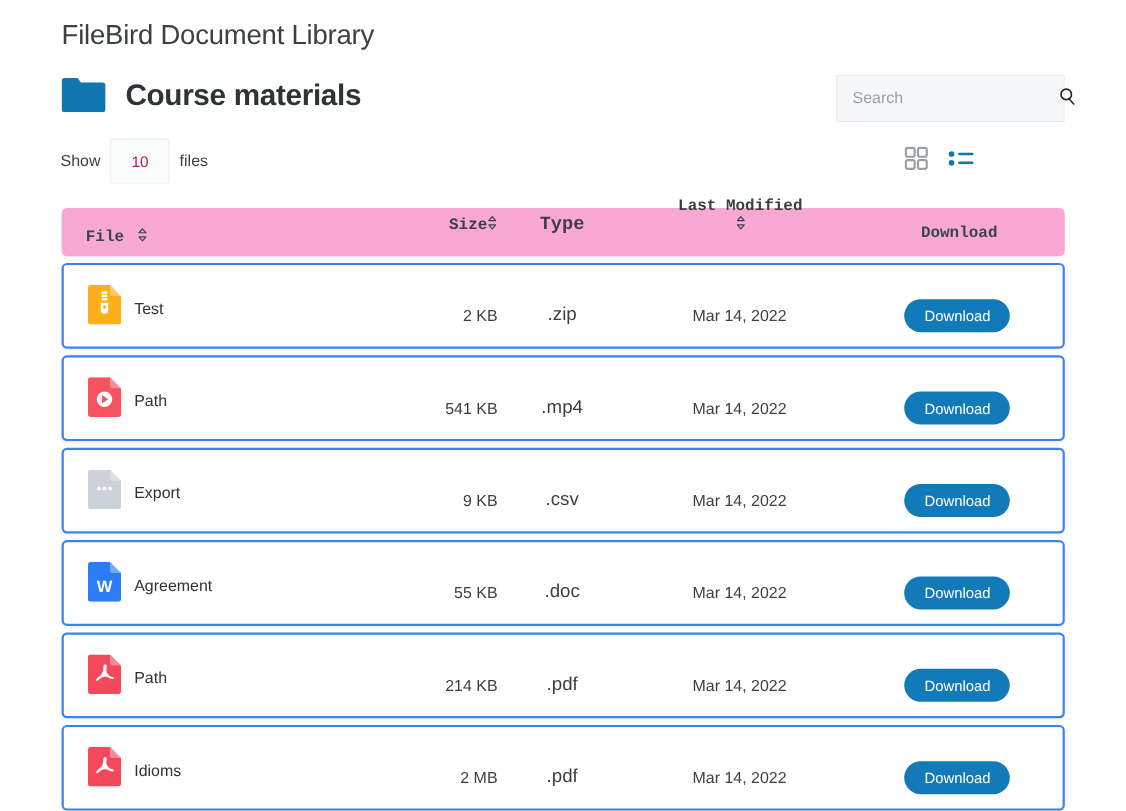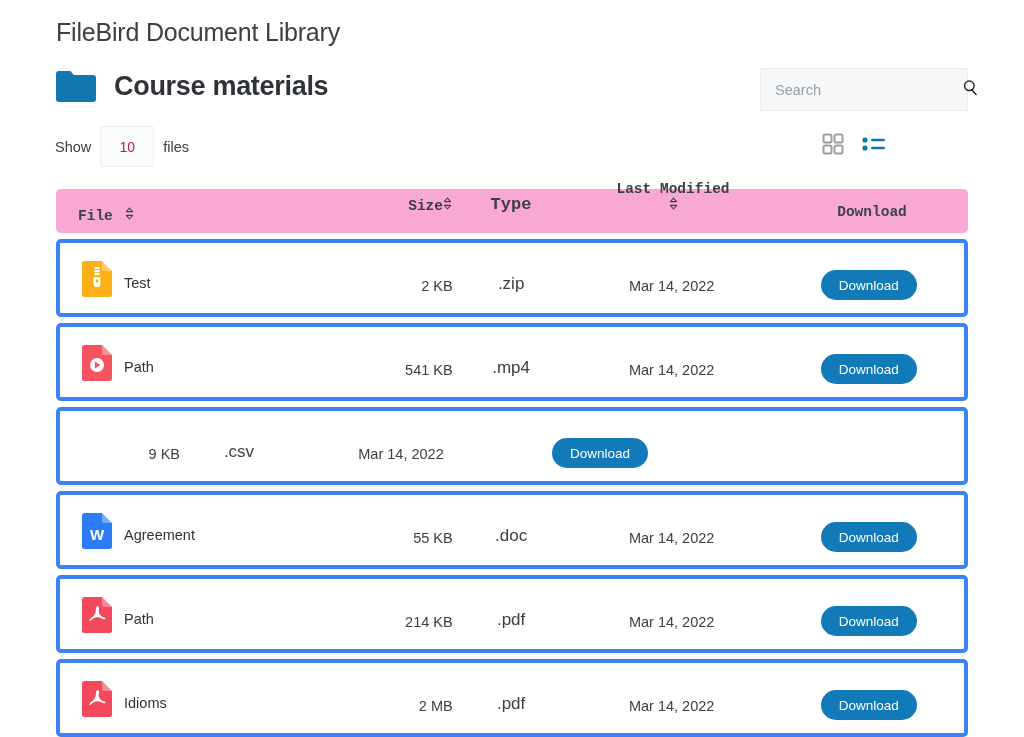--- a/index.html
+++ b/index.html
@@ -115,21 +115,21 @@
   .th.c-date     { width: 206px; justify-content: center; flex-direction: column; }
   .th.c-download { width: 192px; justify-content: center; }
   .sort-icon { width: 9px; height: 13px; flex: 0 0 auto; }
 
   
   .rows { margin-top: 6px; }
   .row {
     position: relative;
     height: 78px;
     background: #ffffff;
-    border: 4px solid #3b82f6;
+    border: 2px solid #3b82f6;
     border-radius: 5px;
     box-shadow: 0 1px 2px rgba(60,64,67,0.07);
     margin-bottom: 6px;
     display: flex; align-items: center;
   }
   .c-file {
     width: 276px; padding-left: 22px;
     display: flex; align-items: center; gap: 12px;
     align-self: flex-start;
     margin-top: 18px;
@@ -300,20 +300,32 @@
             <span class="file-name">Path</span>
           </div>
           <div class="c-size">541 KB</div>
           <div class="c-type">.mp4</div>
           <div class="c-date">Mar 14, 2022</div>
           <div class="c-download">
             <button class="dl-btn">Download</button>
           </div>
         </div>
         <div class="row">
+          <div class="c-file">
+            <span>
+              <svg class="file-icon" viewBox="0 0 30 36" xmlns="http://www.w3.org/2000/svg">
+                <path d="M0 2.5A2.5 2.5 0 0 1 2.5 0H20l10 10v23.5a2.5 2.5 0 0 1-2.5 2.5h-25A2.5 2.5 0 0 1 0 33.5z" fill="#cbd2d9"></path>
+                <path d="M20 0l10 10H22a2 2 0 0 1-2-2z" fill="#ffffff" fill-opacity="0.35"></path>
+                <circle cx="10" cy="17" r="1.7" fill="#ffffff"></circle>
+                <circle cx="15" cy="17" r="1.7" fill="#ffffff"></circle>
+                <circle cx="20" cy="17" r="1.7" fill="#ffffff"></circle>
+              </svg>
+            </span>
+            <span class="file-name">Export</span>
+          </div>
           <div class="c-size">9 KB</div>
           <div class="c-type">.csv</div>
           <div class="c-date">Mar 14, 2022</div>
           <div class="c-download">
             <button class="dl-btn">Download</button>
           </div>
         </div>
         <div class="row">
           <div class="c-file">
             <span>

